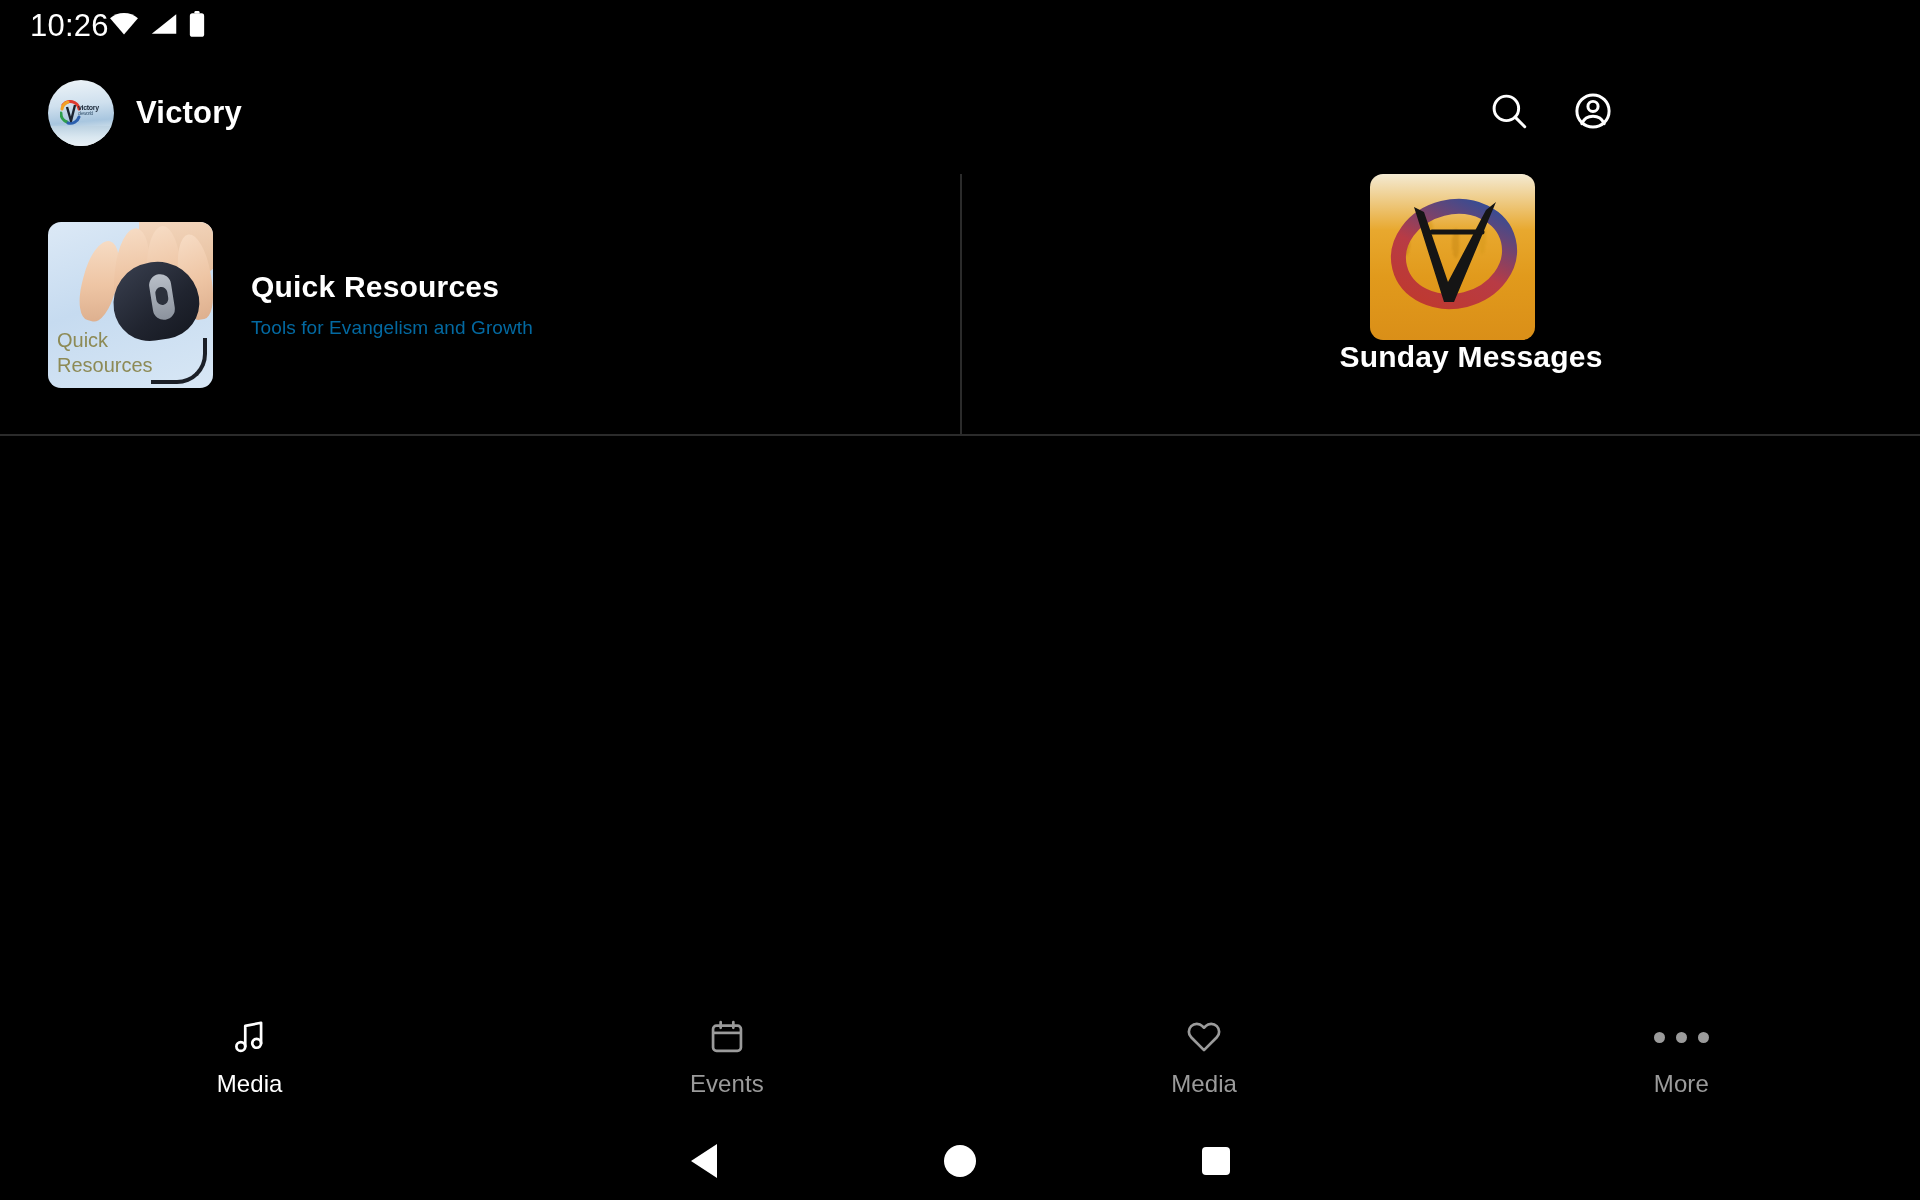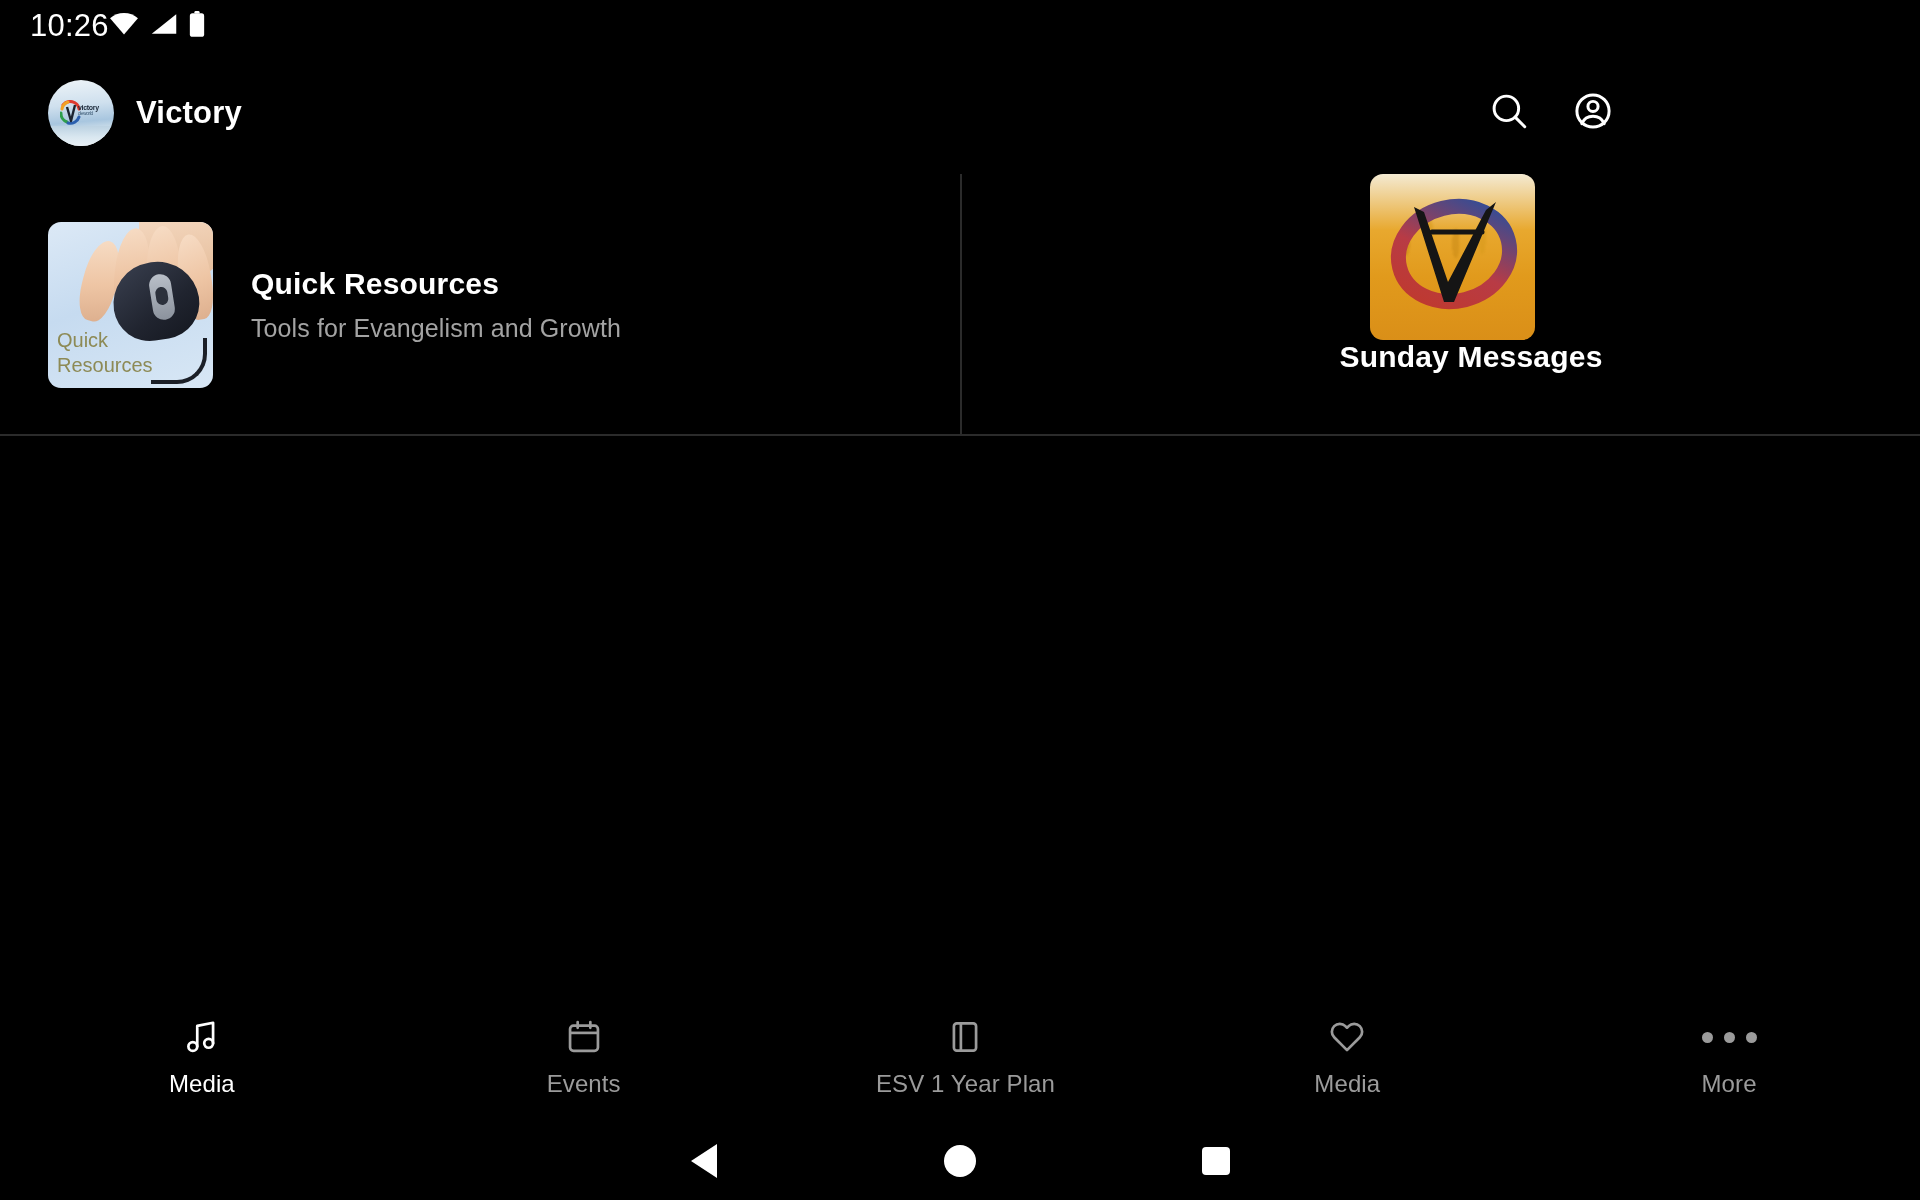--- a/index.html
+++ b/index.html
@@ -117,21 +117,21 @@
       radial-gradient(ellipse 6px 22px at 82% 44%, #c98a16 0 60%, transparent 62%);
     filter:blur(1px);
   }
   .thumb-sm .ring { position:absolute; inset:0; }
   .thumb-sm .vee  { position:absolute; inset:0; }
 
   .tile-text { margin-left:38px; }
   .tile-title { color:#fff; font-weight:bold; letter-spacing:.2px; }
   .tile.first .tile-title { font-size:30px; margin-bottom:13px; }
   .tile.second .tile-title { font-size:30px; }
-  .tile-sub { color:#a3a3a3; font-size:25px; letter-spacing:.1px; }
+  .tile-sub { color:#0369a1; font-size:19px; letter-spacing:.1px; }
 
   .row-divider {
     position:absolute; top:434px; left:0; width:1920px; height:2px; background:#2b2b2b;
   }
 
   
   .bottomnav {
     position:absolute; bottom:78px; left:0; width:1920px; height:130px;
     display:flex; align-items:center;padding-left:11px;
   }
@@ -288,29 +288,20 @@
         <svg width="38" height="38" viewBox="0 0 24 24" fill="none" stroke="#9b9b9b" stroke-width="1.7">
           <rect x="3.2" y="4.8" width="17.6" height="16" rx="2.2"></rect>
           <line x1="3.2" y1="9.4" x2="20.8" y2="9.4"></line>
           <line x1="8" y1="2.6" x2="8" y2="6.2" stroke-linecap="round"></line>
           <line x1="16" y1="2.6" x2="16" y2="6.2" stroke-linecap="round"></line>
         </svg>
       </div>
       <div class="nav-label">Events</div>
     </div>
 
-    <div class="navitem">
-      <div class="nav-icon">
-        <svg width="38" height="38" viewBox="0 0 24 24" fill="none" stroke="#9b9b9b" stroke-width="1.7">
-          <rect x="5" y="3.4" width="14" height="17.2" rx="1.8"></rect>
-          <line x1="9.4" y1="3.4" x2="9.4" y2="20.6"></line>
-        </svg>
-      </div>
-      <div class="nav-label">ESV 1 Year Plan</div>
-    </div>
 
     <div class="navitem">
       <div class="nav-icon">
         <svg width="38" height="38" viewBox="0 0 24 24" fill="none" stroke="#9b9b9b" stroke-width="1.7">
           <path d="M12 20.3 3.9 12.2a5 5 0 0 1 7.1-7.05L12 6.1l1-0.95a5 5 0 0 1 7.1 7.05z" stroke-linejoin="round"></path>
         </svg>
       </div>
       <div class="nav-label">Media</div>
     </div>
 

